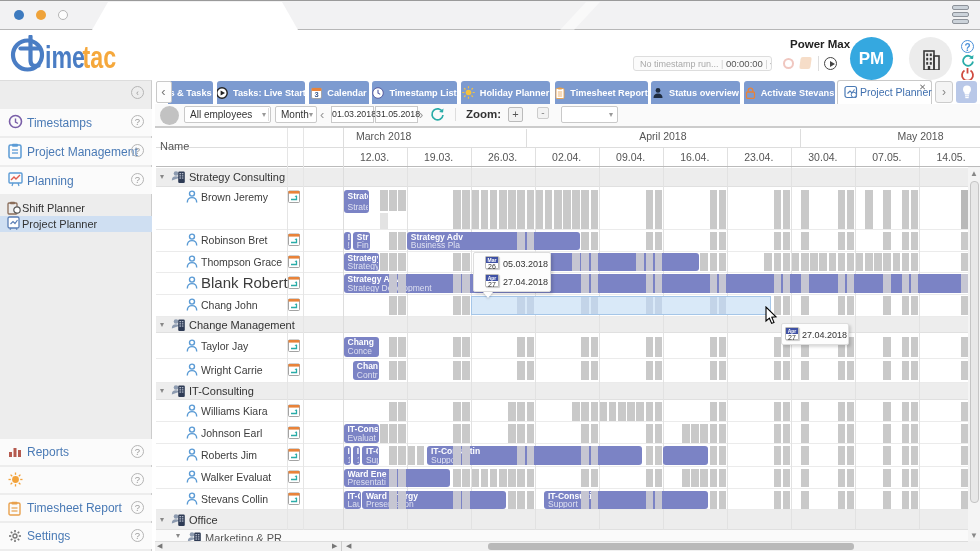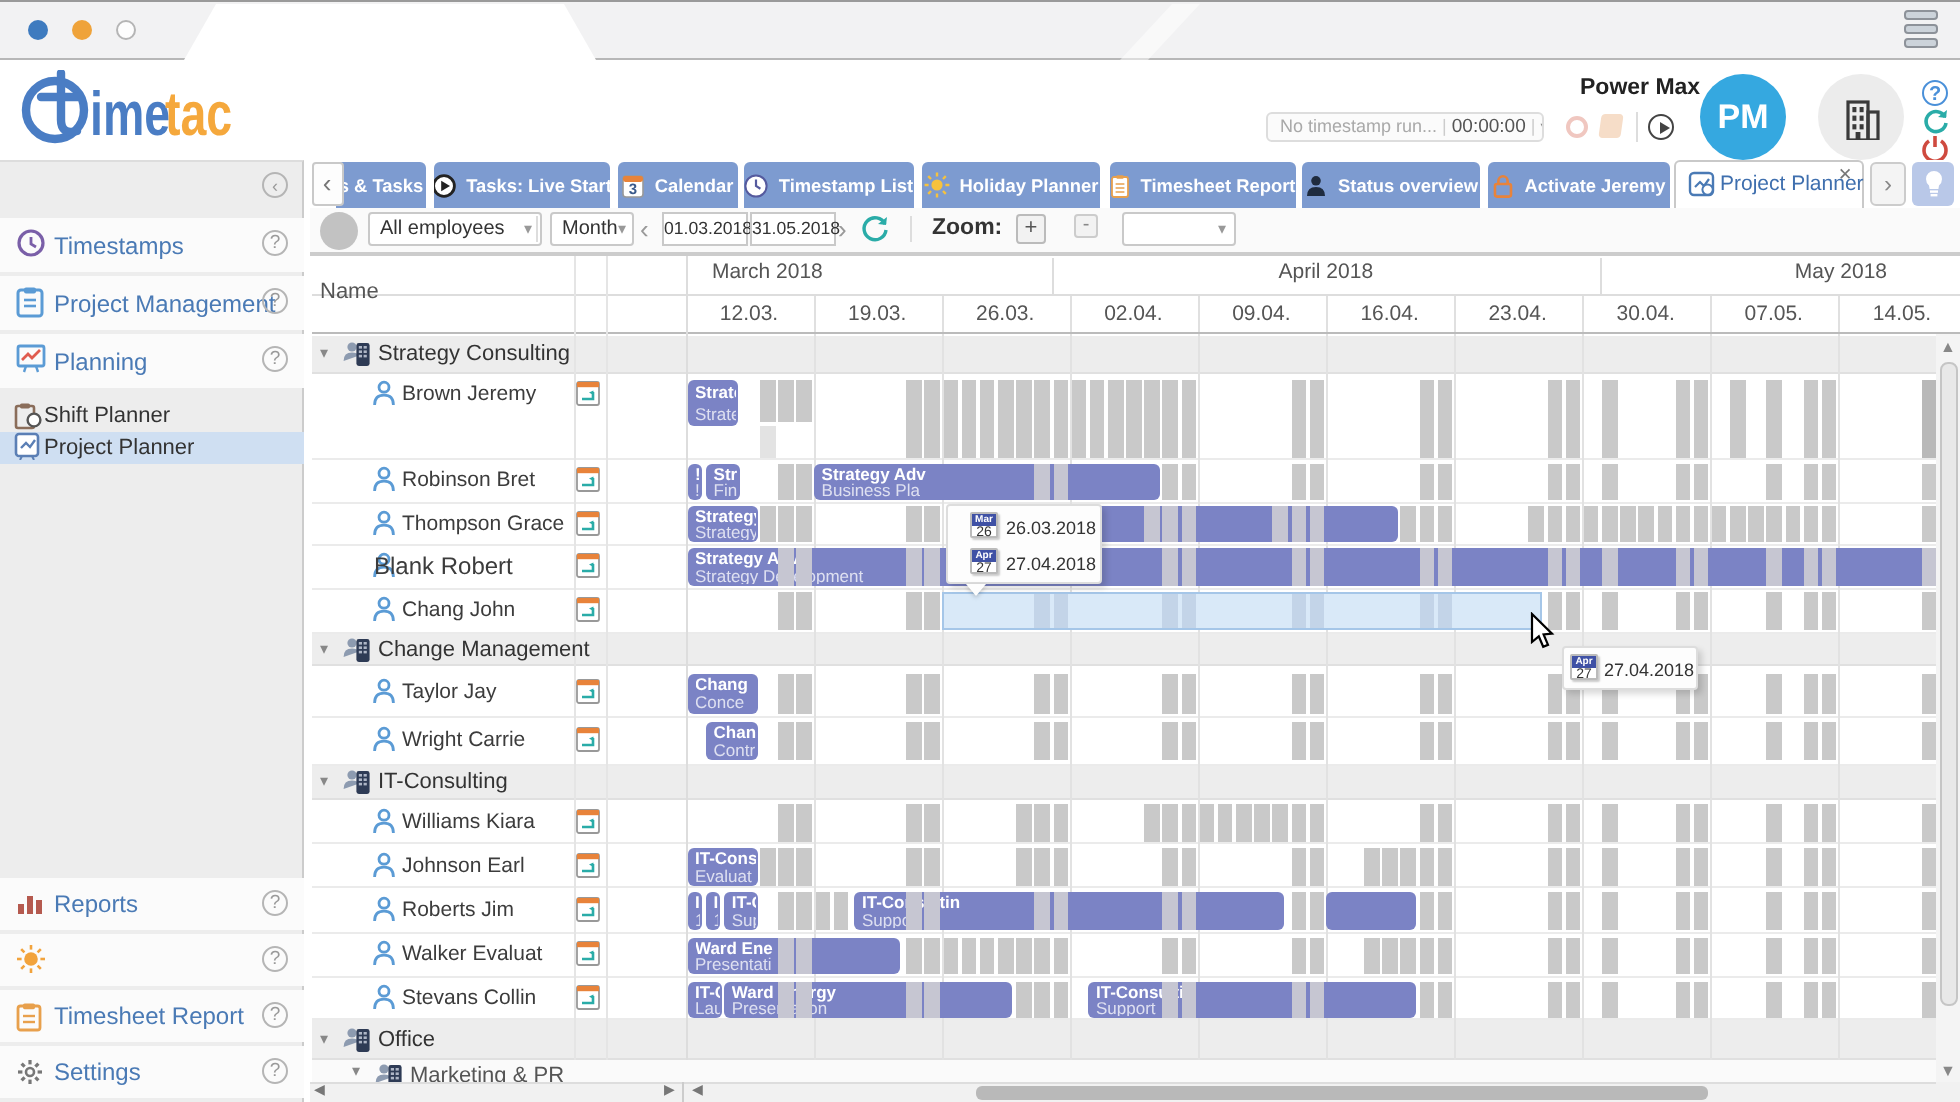--- a/index.html
+++ b/index.html
@@ -203,21 +203,21 @@
         <circle cx="6" cy="3.4" r="2.4" fill="#1f2c3f"></circle>
         <path d="M1.5 11 Q1.5 6.5 6 6.5 Q10.5 6.5 10.5 11 Z" fill="#1f2c3f"></path>
       </svg>
       <span>Status overview</span>
     </div>
 <div class="abs" style="left:744px;top:81px;width:91px;height:23px;background:#7d9bd0;border-radius:3px 3px 0 0;color:#fff;font-size:9.2px;font-weight:bold;display:flex;align-items:center;justify-content:center;overflow:hidden;white-space:nowrap">
       <svg style="flex:none;margin-right:5px" width="11" height="12" viewBox="0 0 11 12">
         <rect x="1.5" y="5" width="8" height="6.3" rx="1" fill="none" stroke="#e8833a" stroke-width="1.3"></rect>
         <path d="M3.2 5 V3.4 A2.3 2.3 0 0 1 7.8 3.4 V5" fill="none" stroke="#e8833a" stroke-width="1.3"></path>
       </svg>
-      <span>Activate Jeremy</span>
+      <span>Activate Stevans</span>
     </div>
 
 <div class="abs" style="left:837px;top:80px;width:95px;height:24px;background:#fff;border:1px solid #c9c9c9;border-bottom:none;border-radius:3px 3px 0 0"></div>
 <svg class="abs" style="left:844px;top:85px" width="14" height="14" viewBox="0 0 14 14">
       <rect x="1" y="1.5" width="11.5" height="11" rx="2" fill="#fff" stroke="#4a7ab5" stroke-width="1.2"></rect>
       <path d="M3.5 8.5 L6 6 L8 8 L10.5 4.5" fill="none" stroke="#4a7ab5" stroke-width="1.1"></path>
       <circle cx="9.8" cy="9.8" r="2.6" fill="#fff" stroke="#4a7ab5" stroke-width="1"></circle>
     </svg>
 <div class="abs" style="left:860px;top:81px;height:22px;line-height:22px;font-size:10.5px;color:#3f6fae">Project Planner</div>
 <div class="abs" style="left:919px;top:83px;width:9px;height:9px;color:#777;font-size:8.5px;line-height:9px">✕</div>
@@ -354,21 +354,21 @@
 <svg class="abs" style="left:288px;top:255px" width="12" height="13" viewBox="0 0 12 13">
       <rect x="0.5" y="1" width="11" height="11.5" rx="1" fill="#fff" stroke="#999" stroke-width="0.9"></rect>
       <rect x="0.5" y="1" width="11" height="2.6" fill="#e8833a"></rect>
       <path d="M3 9.5 L8.5 9.5 L8.5 6" fill="none" stroke="#2aaca8" stroke-width="1.3"></path>
       <path d="M6.5 6.2 L8.7 5.2 L8.9 7.6 Z" fill="#2aaca8"></path>
     </svg>
 <svg class="abs" style="left:186px;top:276px" width="12" height="13" viewBox="0 0 12 13">
       <circle cx="6" cy="3.6" r="2.5" fill="none" stroke="#5b9bd5" stroke-width="1.4"></circle>
       <path d="M1.3 12.5 Q1.3 7.6 6 7.6 Q10.7 7.6 10.7 12.5" fill="none" stroke="#5b9bd5" stroke-width="1.4"></path>
     </svg>
-<div class="abs" style="left:187px;top:277px;height:12px;font-size:12px;color:#3c3c3c;line-height:12px">Blank Robert</div>
+<div class="abs" style="left:201px;top:277px;height:12px;font-size:15px;color:#3c3c3c;line-height:12px">Blank Robert</div>
 <svg class="abs" style="left:288px;top:276px" width="12" height="13" viewBox="0 0 12 13">
       <rect x="0.5" y="1" width="11" height="11.5" rx="1" fill="#fff" stroke="#999" stroke-width="0.9"></rect>
       <rect x="0.5" y="1" width="11" height="2.6" fill="#e8833a"></rect>
       <path d="M3 9.5 L8.5 9.5 L8.5 6" fill="none" stroke="#2aaca8" stroke-width="1.3"></path>
       <path d="M6.5 6.2 L8.7 5.2 L8.9 7.6 Z" fill="#2aaca8"></path>
     </svg>
 <svg class="abs" style="left:186px;top:298px" width="12" height="13" viewBox="0 0 12 13">
       <circle cx="6" cy="3.6" r="2.5" fill="none" stroke="#5b9bd5" stroke-width="1.4"></circle>
       <path d="M1.3 12.5 Q1.3 7.6 6 7.6 Q10.7 7.6 10.7 12.5" fill="none" stroke="#5b9bd5" stroke-width="1.4"></path>
     </svg>
@@ -915,21 +915,21 @@
     <div style="position:absolute;left:846.8px;top:491px;width:7.6px;height:18px;background:#c9c9c9;border-radius:0px"></div>
     <div style="position:absolute;left:883.4px;top:491px;width:7.6px;height:18px;background:#c9c9c9;border-radius:0px"></div>
     <div style="position:absolute;left:901.6px;top:491px;width:7.6px;height:18px;background:#c9c9c9;border-radius:0px"></div>
     <div style="position:absolute;left:910.8px;top:491px;width:7.6px;height:18px;background:#c9c9c9;border-radius:0px"></div>
     <div style="position:absolute;left:961.0px;top:491px;width:7.0px;height:18px;background:#c9c9c9;border-radius:0px"></div>
 <div class="abs" style="left:473px;top:252px;width:78px;height:40px;background:#fdfdfd;border:1px solid #ddd;border-radius:2px;box-shadow:2px 2px 3px rgba(0,0,0,.15)"></div>
 <div class="abs" style="left:485px;top:256px;width:14px;height:13px;border:1px solid #bbb;background:#fff;border-radius:1px;box-shadow:1px 1px 1px rgba(0,0,0,.2)">
       <div style="height:6px;background:#3f51a5;color:#fff;font-size:5px;text-align:center;line-height:6px;font-weight:bold">Mar</div>
       <div style="font-size:7px;color:#333;text-align:center;line-height:7px">26</div>
     </div>
-<div class="abs" style="left:503px;top:258.5px;font-size:9px;color:#333">26.03.2018</div>
+<div class="abs" style="left:503px;top:258.5px;font-size:9px;color:#333">05.03.2018</div>
 <div class="abs" style="left:485px;top:274px;width:14px;height:13px;border:1px solid #bbb;background:#fff;border-radius:1px;box-shadow:1px 1px 1px rgba(0,0,0,.2)">
       <div style="height:6px;background:#3f51a5;color:#fff;font-size:5px;text-align:center;line-height:6px;font-weight:bold">Apr</div>
       <div style="font-size:7px;color:#333;text-align:center;line-height:7px">27</div>
     </div>
 <div class="abs" style="left:503px;top:276.5px;font-size:9px;color:#333">27.04.2018</div>
 <div class="abs" style="left:483px;top:292px;width:0;height:0;border-left:5px solid transparent;border-right:5px solid transparent;border-top:6px solid #fdfdfd;filter:drop-shadow(0 1px 1px rgba(0,0,0,.2))"></div>
 <div class="abs" style="left:781px;top:323px;width:68px;height:22px;background:#fdfdfd;border:1px solid #ddd;border-radius:2px;box-shadow:2px 2px 3px rgba(0,0,0,.15)"></div>
 <div class="abs" style="left:785px;top:327px;width:14px;height:13px;border:1px solid #bbb;background:#fff;border-radius:1px;box-shadow:1px 1px 1px rgba(0,0,0,.2)">
       <div style="height:6px;background:#3f51a5;color:#fff;font-size:5px;text-align:center;line-height:6px;font-weight:bold">Apr</div>
       <div style="font-size:7px;color:#333;text-align:center;line-height:7px">27</div>

